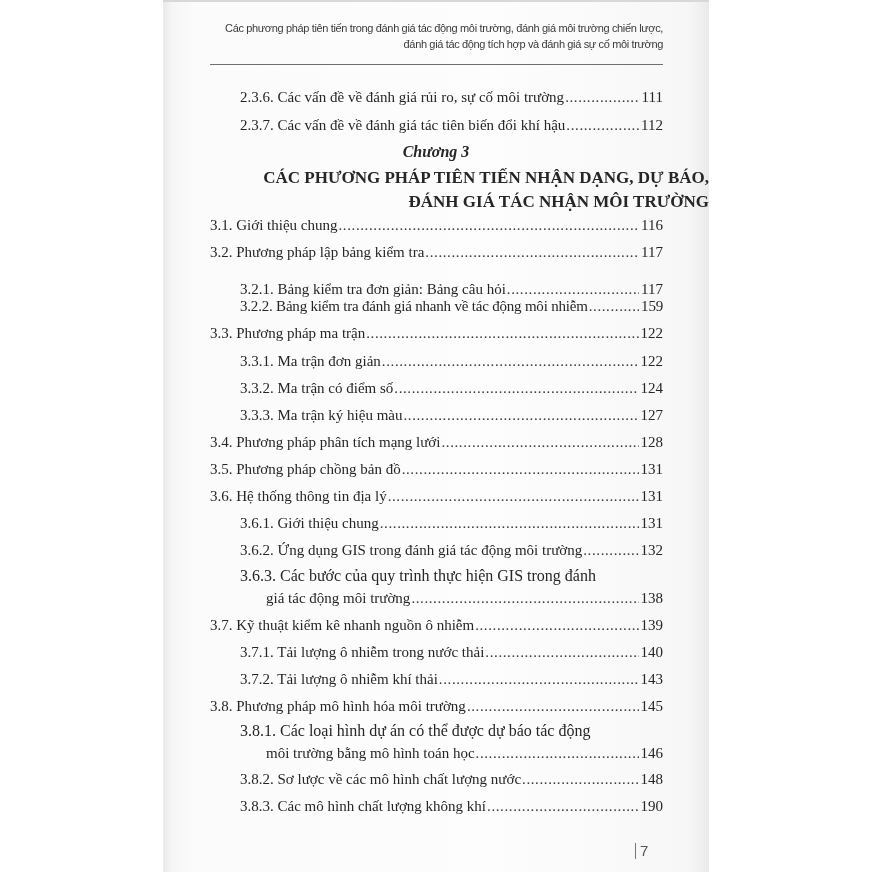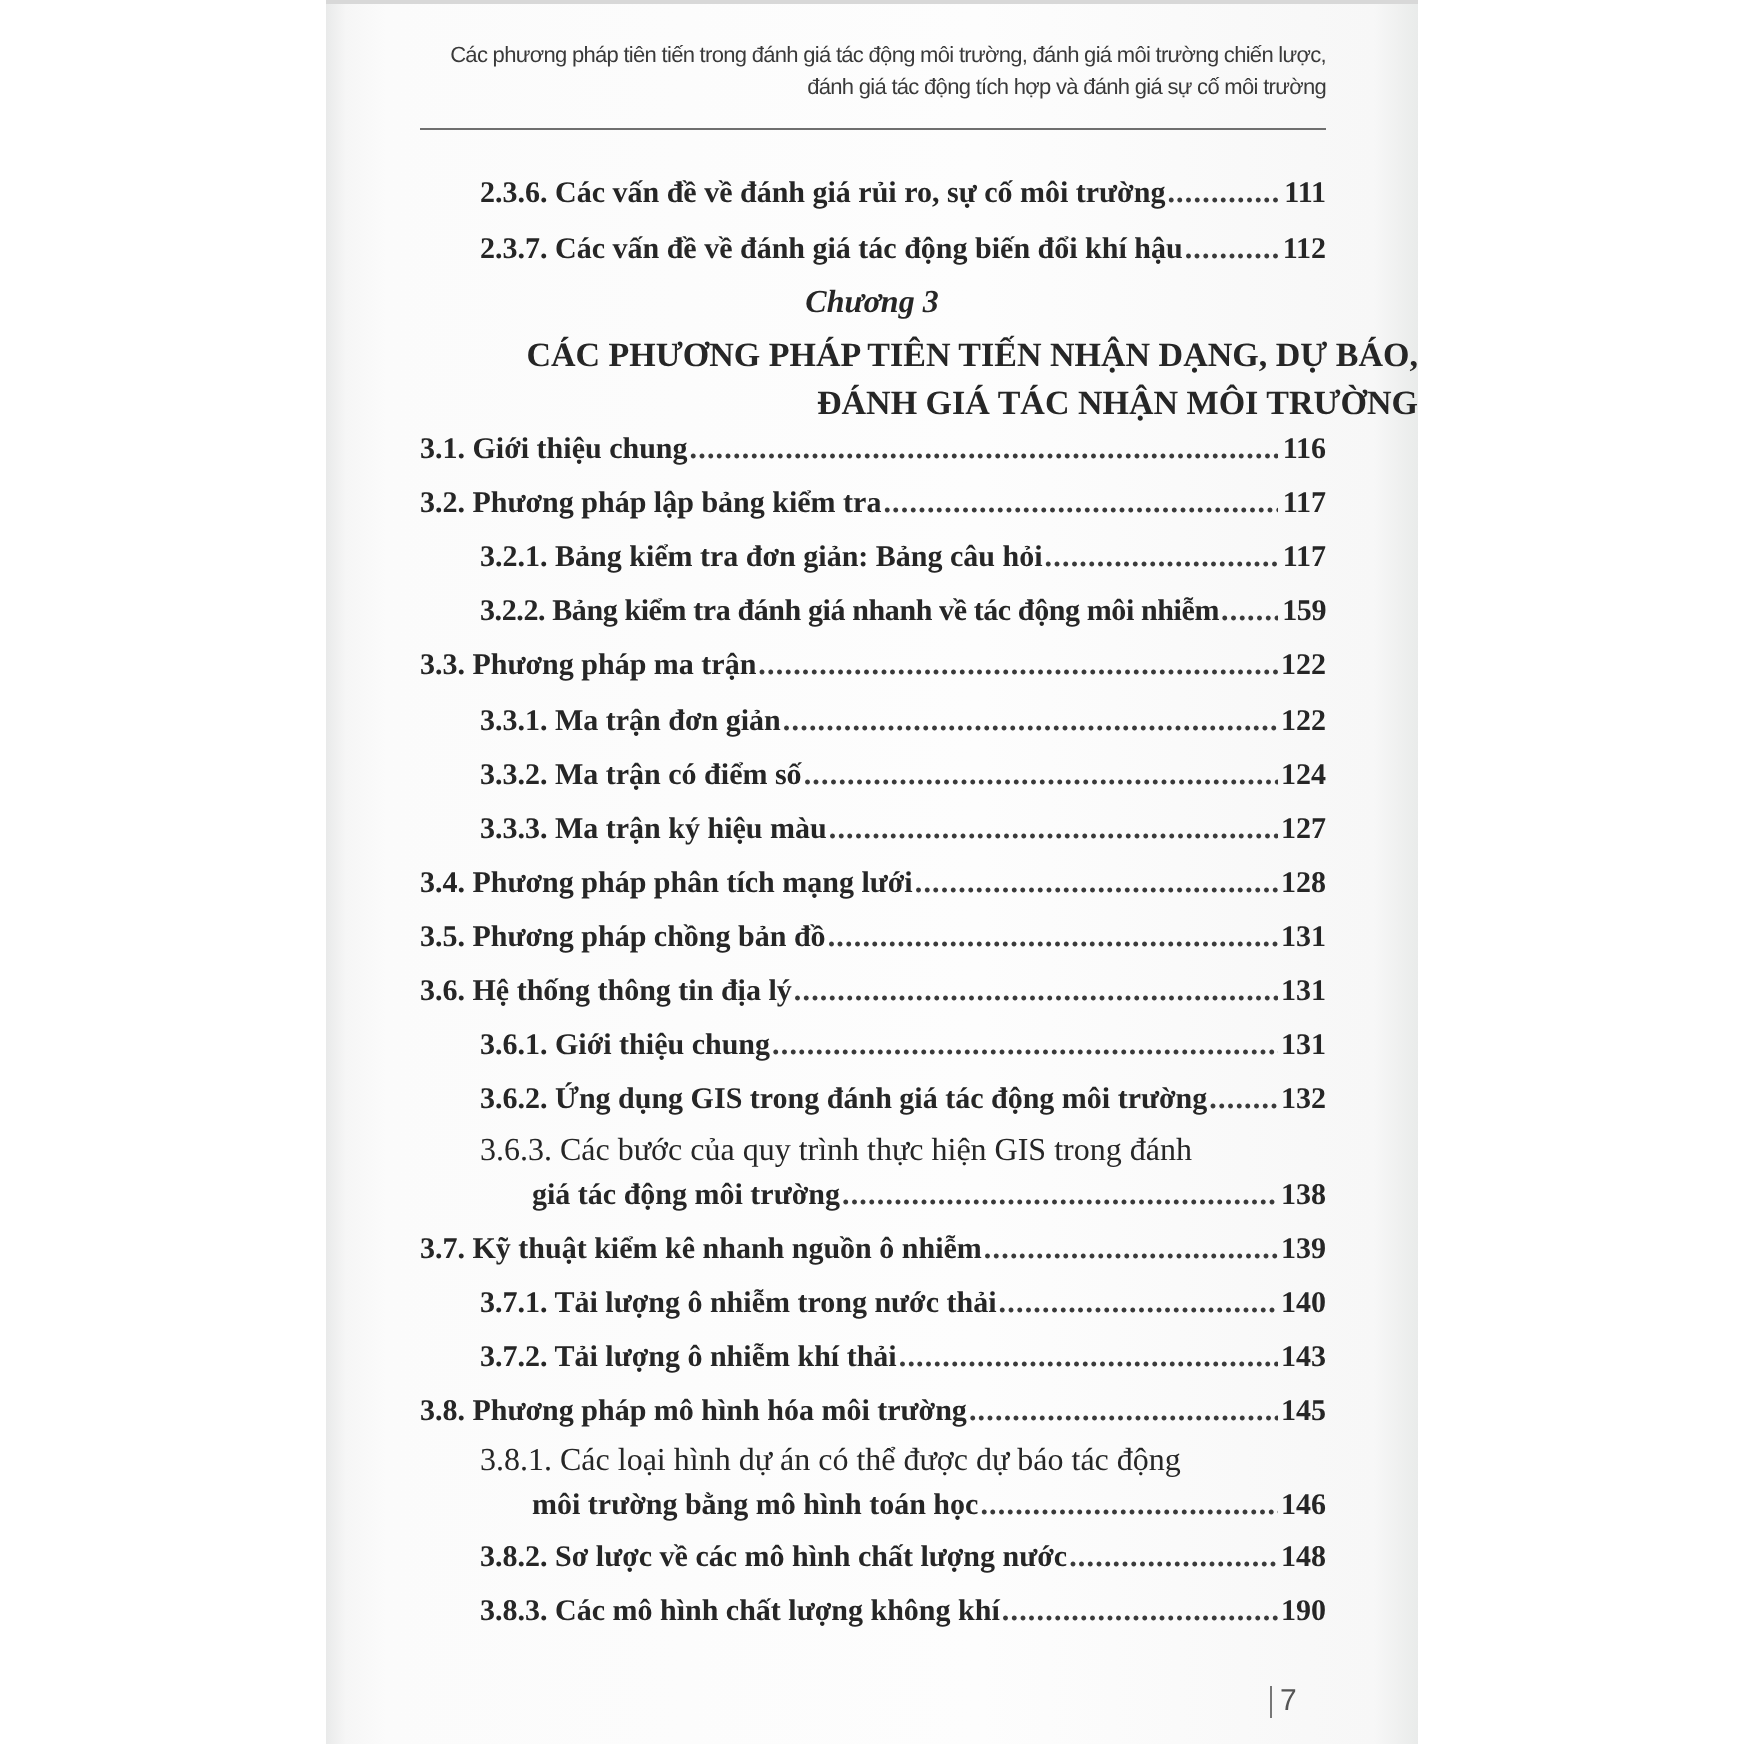--- a/index.html
+++ b/index.html
@@ -20,21 +20,21 @@
     font-family: "Liberation Sans", "DejaVu Sans", sans-serif;
     font-size: 11px; line-height: 16px; color: #3a3a3a; text-align: right;
     letter-spacing: -0.35px;
   }
   .head-rule {
     position: absolute; left: 47px; width: 453px; top: 64px; height: 1px; background: #6f6f6f;
   }
   .toc-row {
     position: absolute; left: 0; width: 500px;
     font-size: 15px; line-height: 18px; color: #262626;
-    display: flex; align-items: flex-start; white-space: nowrap; font-weight: bold;
+    display: flex; align-items: flex-start; white-space: nowrap;
   }
   .toc-row .label { flex: 0 0 auto; }
   .toc-row .leader {
     flex: 1 1 auto; overflow: hidden; margin: 0 2px 0 1px;
     color: #3a3a3a; letter-spacing: 0.6px;
   }
   .toc-row .leader::after {
     content: "................................................................................................................................................................";
   }
   .toc-row .pg { flex: 0 0 auto; text-align: right; }
@@ -66,42 +66,42 @@
     <div>đánh giá tác động tích hợp và đánh giá sự cố môi trường</div>
   </div>
   <div class="head-rule"></div>
 
   <div class="toc-row" style="left:77px; width:423px; top:88px;">
     <span class="label">2.3.6. Các vấn đề về đánh giá rủi ro, sự cố môi trường</span>
     <span class="leader"></span>
     <span class="pg">111</span>
   </div>
   <div class="toc-row" style="left:77px; width:423px; top:116px;">
-    <span class="label">2.3.7. Các vấn đề về đánh giá tác động biến đổi khí hậu</span>
+    <span class="label">2.3.7. Các vấn đề về đánh giá tác tiên biến đổi khí hậu</span>
     <span class="leader"></span>
     <span class="pg">112</span>
   </div>
 
   <div class="chapter-num">Chương 3</div>
   <div class="chapter-title">
     <div>CÁC PHƯƠNG PHÁP TIÊN TIẾN NHẬN DẠNG, DỰ BÁO,</div>
     <div>ĐÁNH GIÁ TÁC NHẬN MÔI TRƯỜNG</div>
   </div>
 
   <div class="toc-row" style="left:47px; width:453px; top:216px;">
     <span class="label">3.1. Giới thiệu chung</span>
     <span class="leader"></span>
     <span class="pg">116</span>
   </div>
   <div class="toc-row" style="left:47px; width:453px; top:243px;">
     <span class="label">3.2. Phương pháp lập bảng kiểm tra</span>
     <span class="leader"></span>
     <span class="pg">117</span>
   </div>
-  <div class="toc-row" style="left:77px; width:423px; top:270px;">
+  <div class="toc-row" style="left:77px; width:423px; top:280px;">
     <span class="label">3.2.1. Bảng kiểm tra đơn giản: Bảng câu hỏi</span>
     <span class="leader"></span>
     <span class="pg">117</span>
   </div>
   <div class="toc-row" style="left:77px; width:423px; top:297px; letter-spacing:-0.2px;">
     <span class="label">3.2.2. Bảng kiểm tra đánh giá nhanh về tác động môi nhiễm</span>
     <span class="leader"></span>
     <span class="pg">159</span>
   </div>
   <div class="toc-row" style="left:47px; width:453px; top:324px;">

